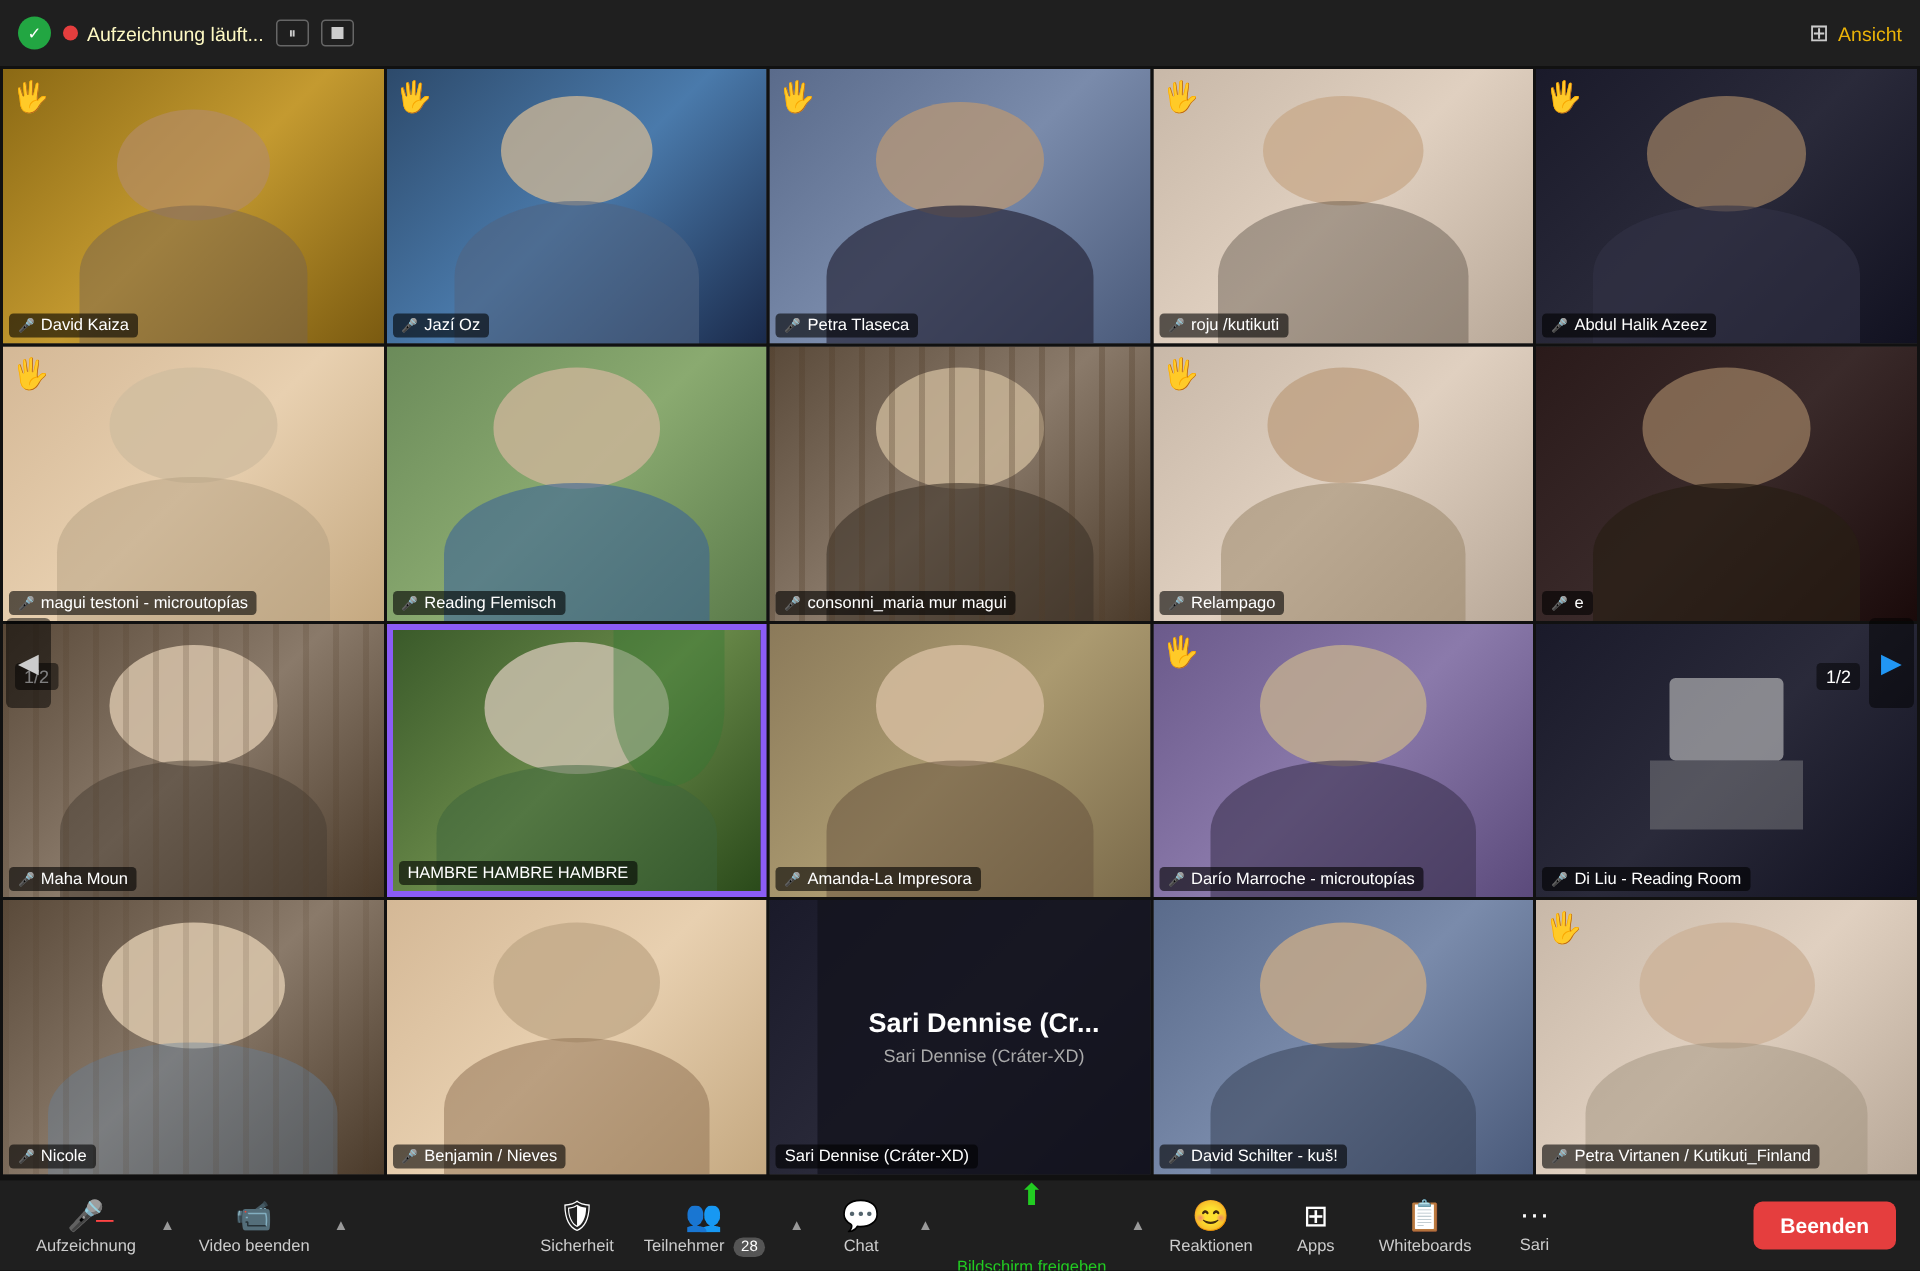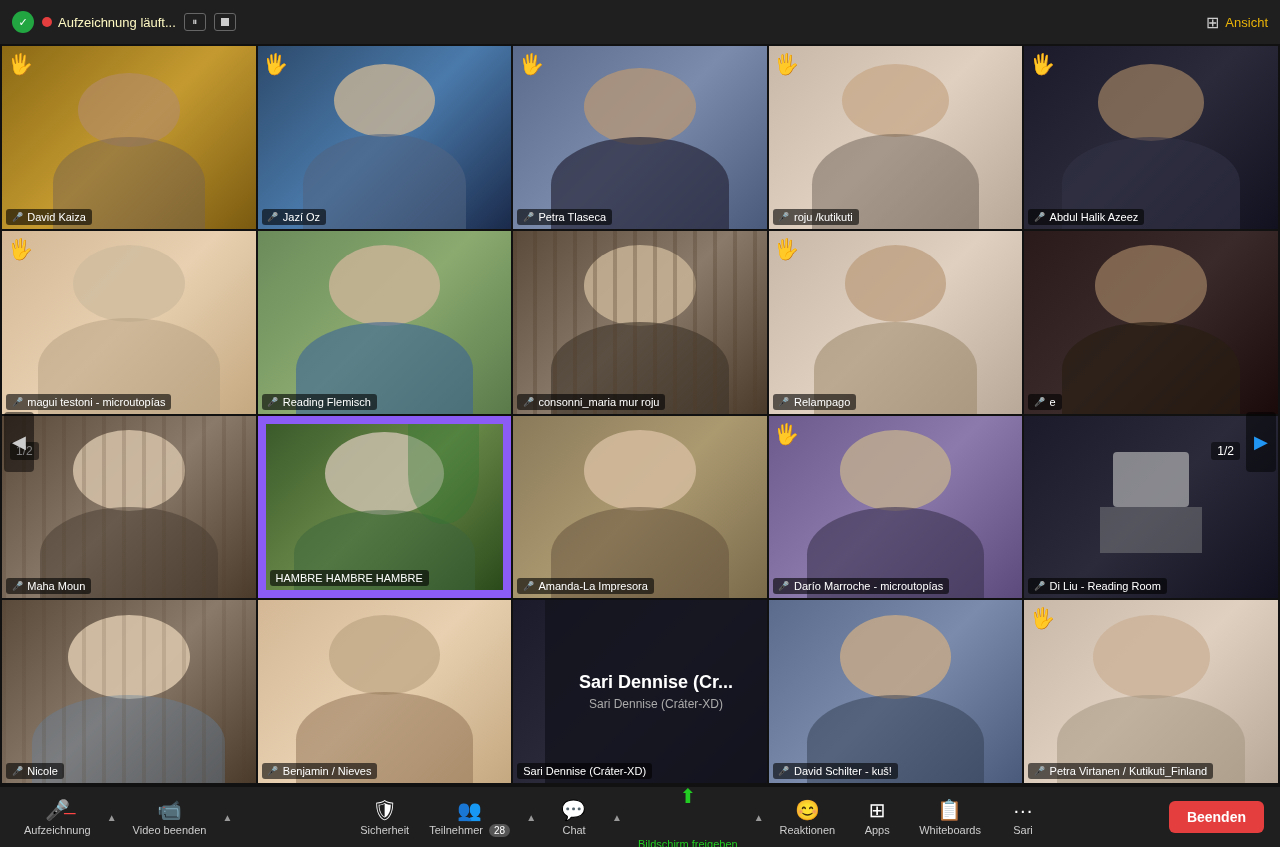--- a/index.html
+++ b/index.html
@@ -130,21 +130,21 @@
     
     .raise-hand {
       position: absolute;
       top: 6px;
       left: 6px;
       font-size: 20px;
     }
 
     
     .cell-active {
-      border: 8px solid #8b5cf6;
+      border: 4px solid #8b5cf6;
       text-decoration: underline;
     }
 
     
     .nav-arrow {
       position: absolute;
       top: 50%;
       transform: translateY(-50%);
       background: rgba(0,0,0,0.5);
       color: #fff;
@@ -381,21 +381,21 @@
   </div>
 
   <div class="video-cell">
     <div class="sim-video bg-library">
       <div style="position:absolute;top:8%;left:28%;width:44%;height:44%;border-radius:50%;background:rgba(200,180,150,0.85);"></div>
       <div style="position:absolute;top:50%;left:15%;width:70%;height:52%;border-radius:50% 50% 0 0;background:rgba(60,50,40,0.6);"></div>
       <div style="position:absolute;inset:0;background:repeating-linear-gradient(90deg, rgba(80,60,40,0.3) 0px, rgba(80,60,40,0.3) 4px, transparent 4px, transparent 20px);"></div>
     </div>
     <div class="name-label">
       <span class="mute-icon">🎤</span>
-      <span>consonni_maria mur roju</span>
+      <span>consonni_maria mur magui</span>
     </div>
   </div>
 
   <div class="video-cell">
     <div class="sim-video bg-light">
       <div style="position:absolute;top:8%;left:30%;width:40%;height:42%;border-radius:50%;background:rgba(190,160,130,0.8);"></div>
       <div style="position:absolute;top:50%;left:18%;width:64%;height:52%;border-radius:50% 50% 0 0;background:rgba(150,130,100,0.5);"></div>
     </div>
     <div class="raise-hand">🖐</div>
     <div class="name-label">

